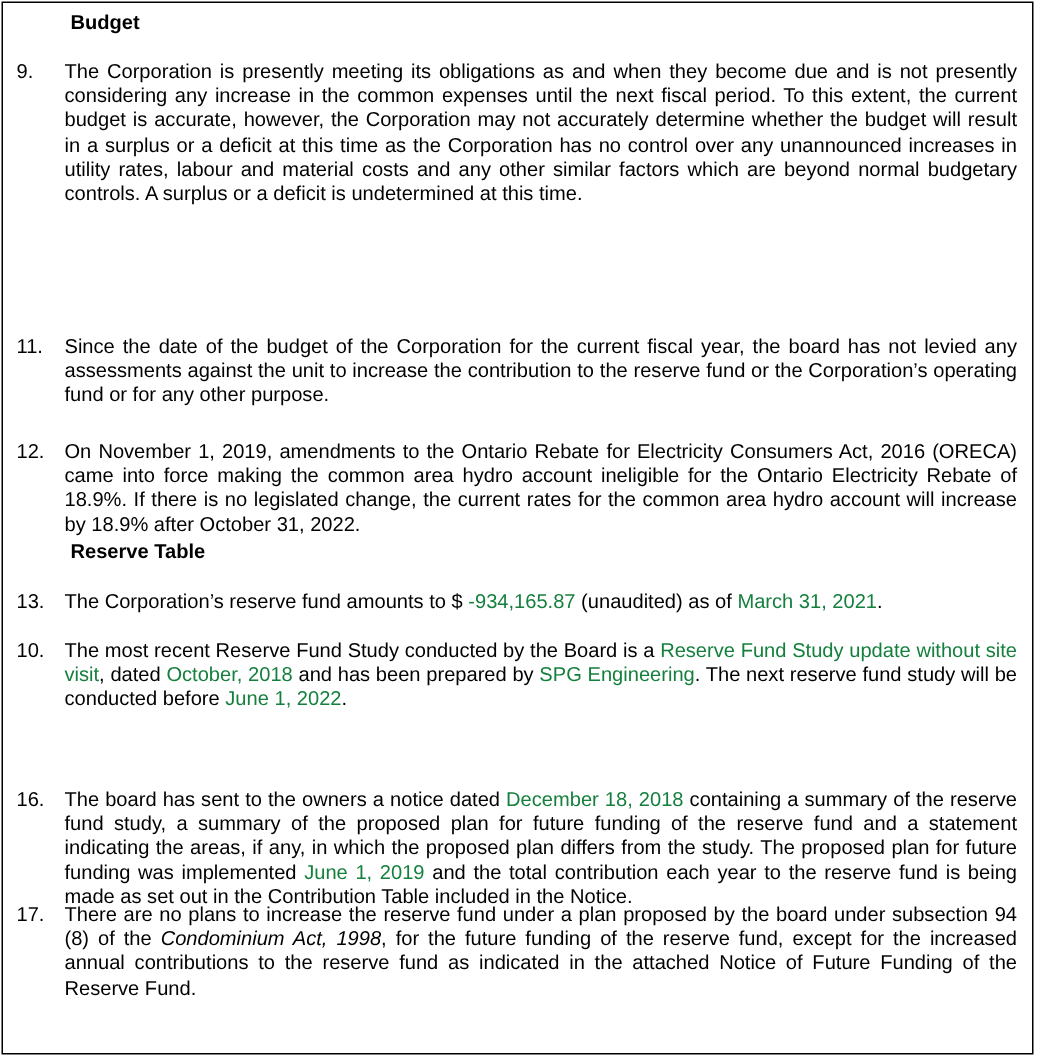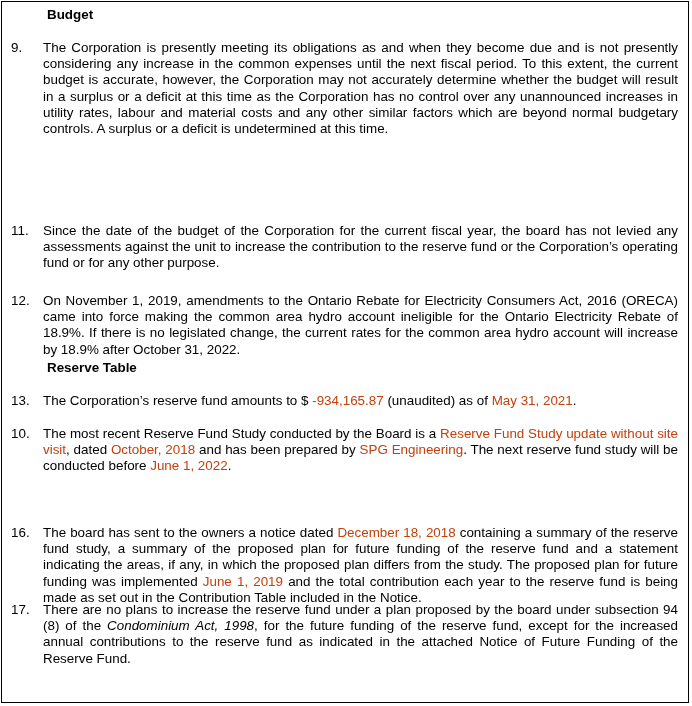--- a/index.html
+++ b/index.html
@@ -22,21 +22,21 @@
     position: absolute; left: 9px; width: 667px;
   }
   .num {
     position: absolute; left: 0; top: 0; width: 24px;
   }
   .body {
     margin-left: 32px;
     text-align: justify;
     text-align-last: left;
   }
-  .hl { color: #c2410c; }
+  .hl { color: #15803d; }
   .it { font-style: italic; }
 </style>
 </head>
 <body>
 
 <div class="page">
 
   <div class="heading" style="top:5px;">Budget</div>
 
   <div class="item" style="top:38px;">
@@ -52,21 +52,21 @@
 
   <div class="item" style="top:291px;">
     <span class="num">12.</span>
     <div class="body">On November 1, 2019, amendments to the Ontario Rebate for Electricity Consumers Act, 2016 (ORECA) came into force making the common area hydro account ineligible for the Ontario Electricity Rebate of 18.9%.  If there is no legislated change, the current rates for the common area hydro account will increase by 18.9% after October 31, 2022.</div>
   </div>
 
   <div class="heading" style="top:358px;">Reserve Table</div>
 
   <div class="item" style="top:391px;">
     <span class="num">13.</span>
-    <div class="body"><span>The Corporation’s reserve fund amounts to $ </span> <span class="hl">-934,165.87</span><span> (unaudited) as of </span><span class="hl">May 31, 2021</span><span>.</span></div>
+    <div class="body"><span>The Corporation’s reserve fund amounts to $ </span> <span class="hl">-934,165.87</span><span> (unaudited) as of </span><span class="hl">March 31, 2021</span><span>.</span></div>
   </div>
 
   <div class="item" style="top:424px;">
     <span class="num">10.</span>
     <div class="body"><span>The most recent Reserve Fund Study conducted by the Board is a </span><span class="hl">Reserve Fund Study update without site visit</span><span>, dated </span><span class="hl">October, 2018</span><span> and has been prepared by </span><span class="hl">SPG Engineering</span><span>.  The next reserve fund study will be conducted before </span><span class="hl">June 1, 2022</span><span>.</span></div>
   </div>
 
 
   <div class="item" style="top:523px;">
     <span class="num">16.</span>

